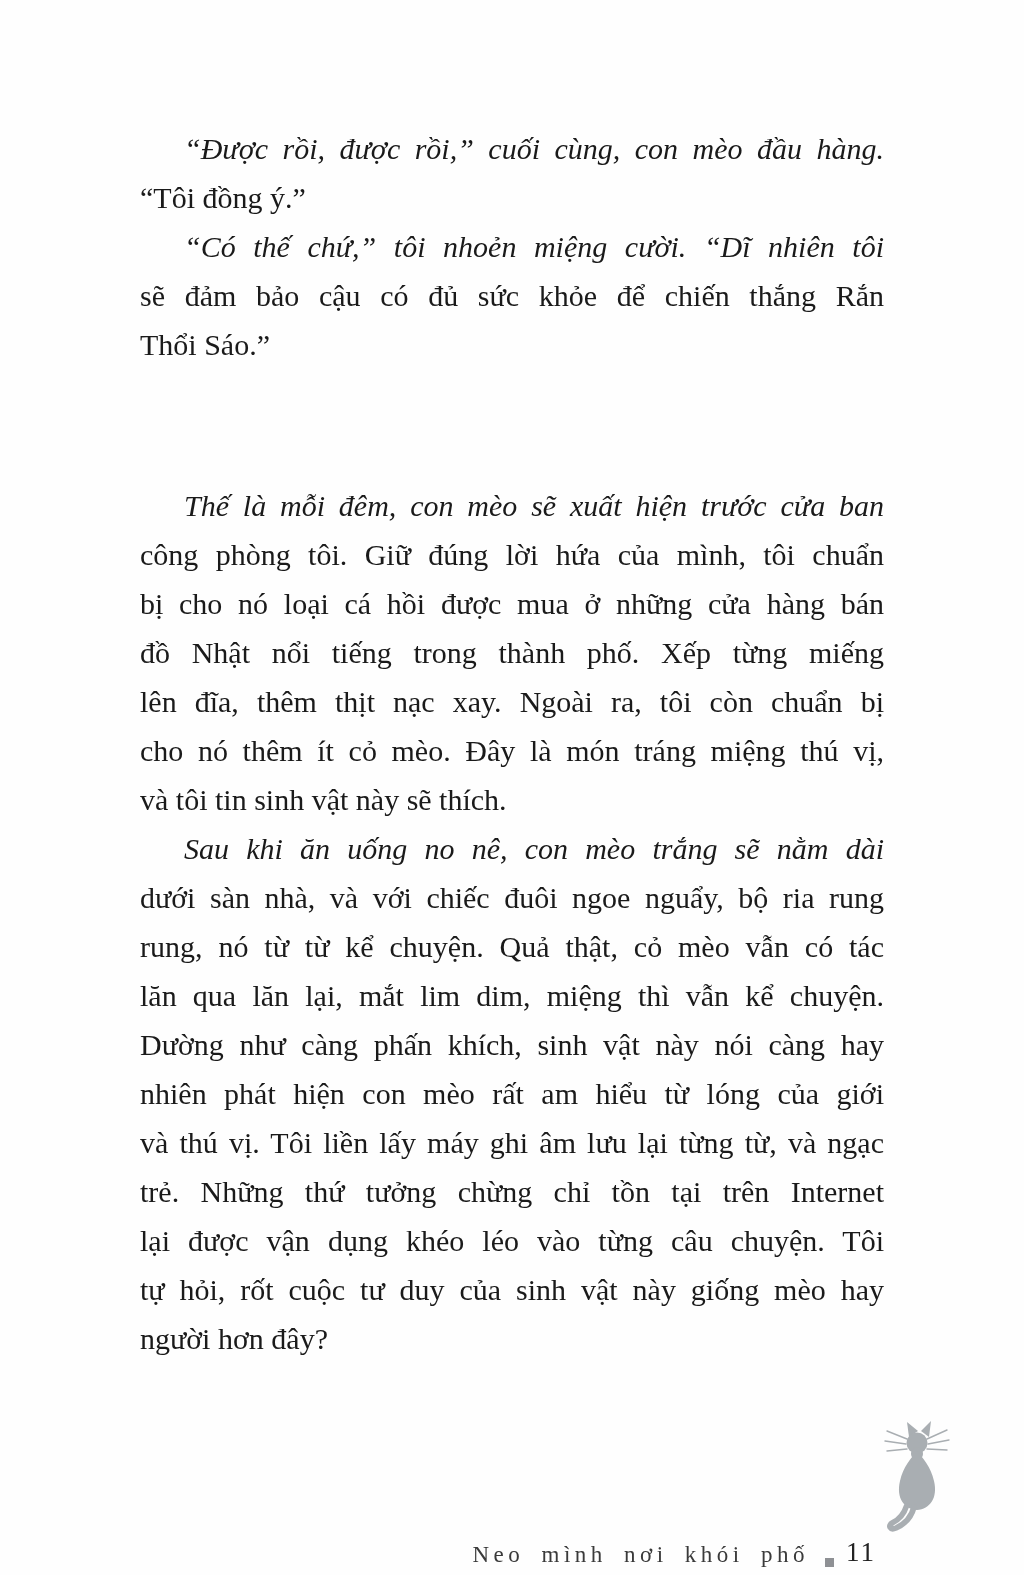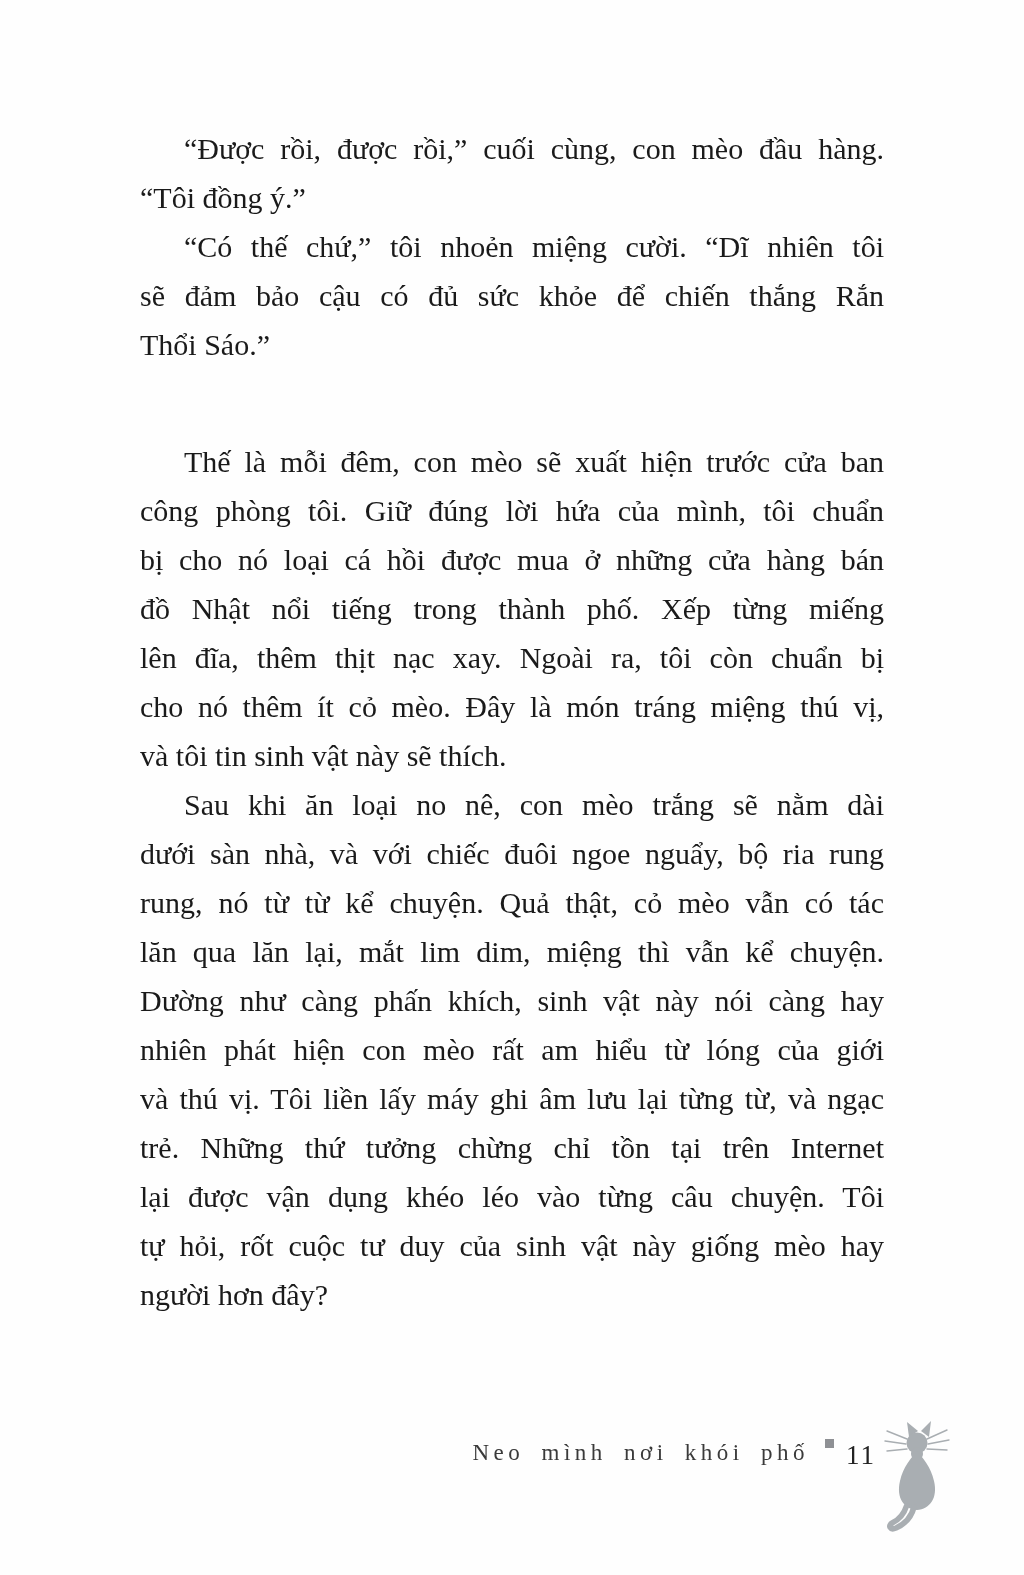--- a/index.html
+++ b/index.html
@@ -18,35 +18,35 @@
   .text-block {
     position: absolute;
     left: 140px;
     top: 124px;
     width: 744px;
     color: #1a1a1a;
     font-size: 30px;
     line-height: 49px;
   }
   .para { margin: 0; }
-  .para.section-gap { margin-top: 68px; }
+  .para.section-gap { margin-top: 112px; }
   .line {
     text-align: justify;
     text-align-last: justify;
     white-space: normal;
   }
-  .line.first { padding-left: 44px; }
+  .line.first { padding-left: 44px; font-style: italic; }
   .line.last { text-align-last: left; }
   .footer {
     position: absolute;
-    top: 1440px;
+    top: 1522px;
     right: 148px;
     height: 46px;
     display: flex;
-    align-items: flex-start;
+    align-items: flex-end;
     white-space: nowrap;
   }
   .running-title {
     font-size: 23px;
     letter-spacing: 4.5px;
     word-spacing: 7px;
     color: #3a3a3a;
   }
   .separator-square {
     display: inline-block;
@@ -88,21 +88,21 @@
       <div class="para section-gap">
         <div class="line first">Thế là mỗi đêm, con mèo sẽ xuất hiện trước cửa ban</div>
         <div class="line">công phòng tôi. Giữ đúng lời hứa của mình, tôi chuẩn</div>
         <div class="line">bị cho nó loại cá hồi được mua ở những cửa hàng bán</div>
         <div class="line">đồ Nhật nổi tiếng trong thành phố. Xếp từng miếng</div>
         <div class="line">lên đĩa, thêm thịt nạc xay. Ngoài ra, tôi còn chuẩn bị</div>
         <div class="line">cho nó thêm ít cỏ mèo. Đây là món tráng miệng thú vị,</div>
         <div class="line last">và tôi tin sinh vật này sẽ thích.</div>
       </div>
       <div class="para">
-        <div class="line first">Sau khi ăn loại no nê, con mèo trắng sẽ nằm dài</div>
+        <div class="line first">Sau khi ăn uống no nê, con mèo trắng sẽ nằm dài</div>
         <div class="line">dưới sàn nhà, và với chiếc đuôi ngoe nguẩy, bộ ria rung</div>
         <div class="line">rung, nó từ từ kể chuyện. Quả thật, cỏ mèo vẫn có tác</div>
         <div class="line">lăn qua lăn lại, mắt lim dim, miệng thì vẫn kể chuyện.</div>
         <div class="line">Dường như càng phấn khích, sinh vật này nói càng hay</div>
         <div class="line">nhiên phát hiện con mèo rất am hiểu từ lóng của giới</div>
         <div class="line">và thú vị. Tôi liền lấy máy ghi âm lưu lại từng từ, và ngạc</div>
         <div class="line">trẻ. Những thứ tưởng chừng chỉ tồn tại trên Internet</div>
         <div class="line">lại được vận dụng khéo léo vào từng câu chuyện. Tôi</div>
         <div class="line">tự hỏi, rốt cuộc tư duy của sinh vật này giống mèo hay</div>
         <div class="line last">người hơn đây?</div>

